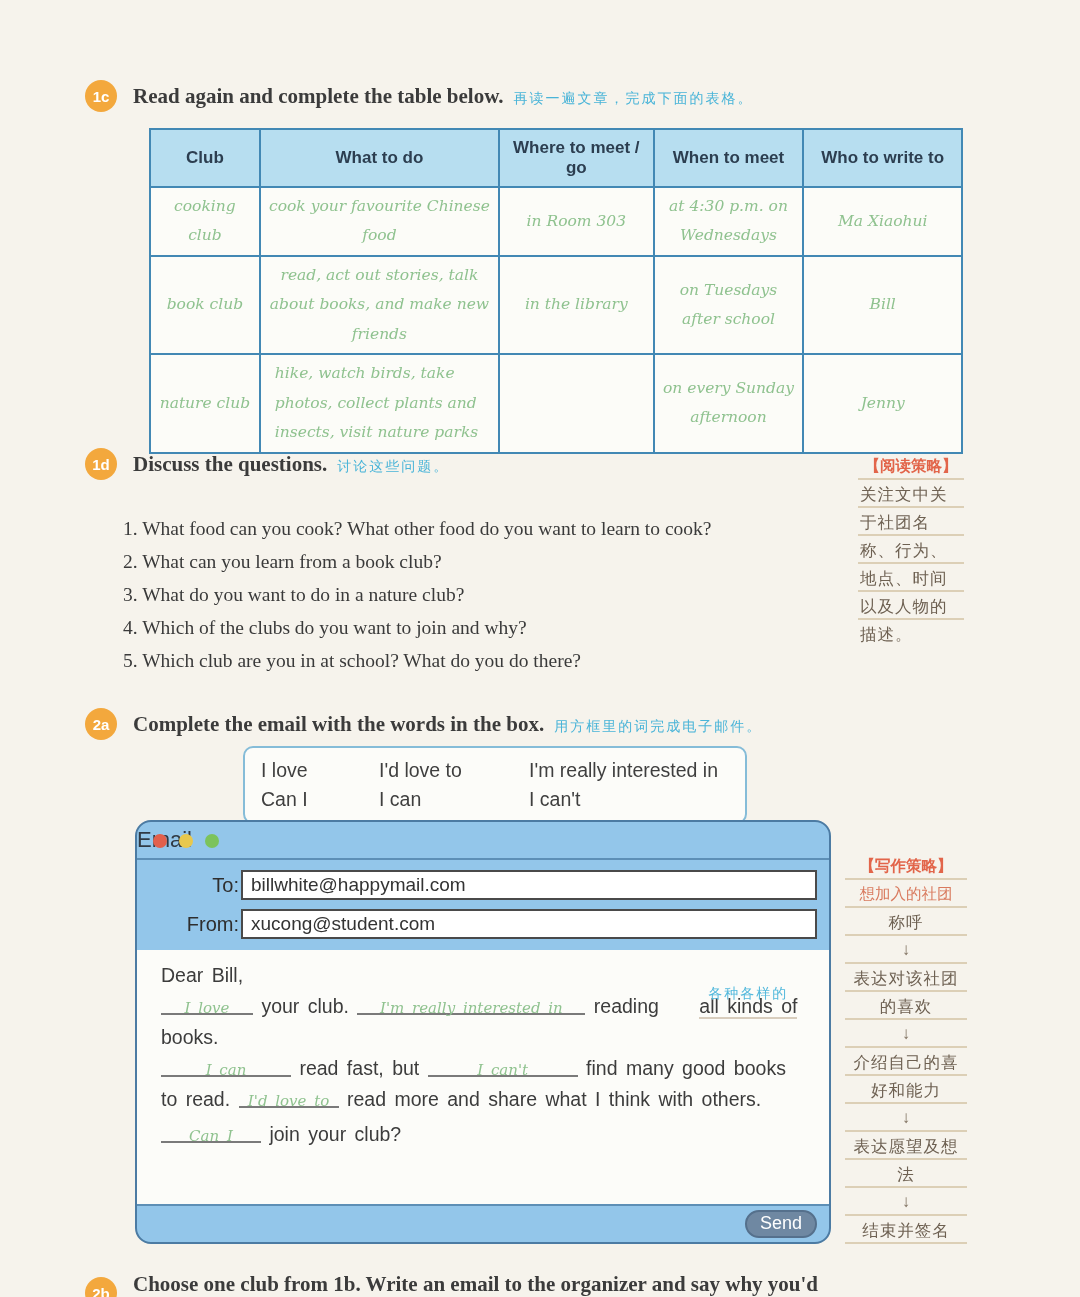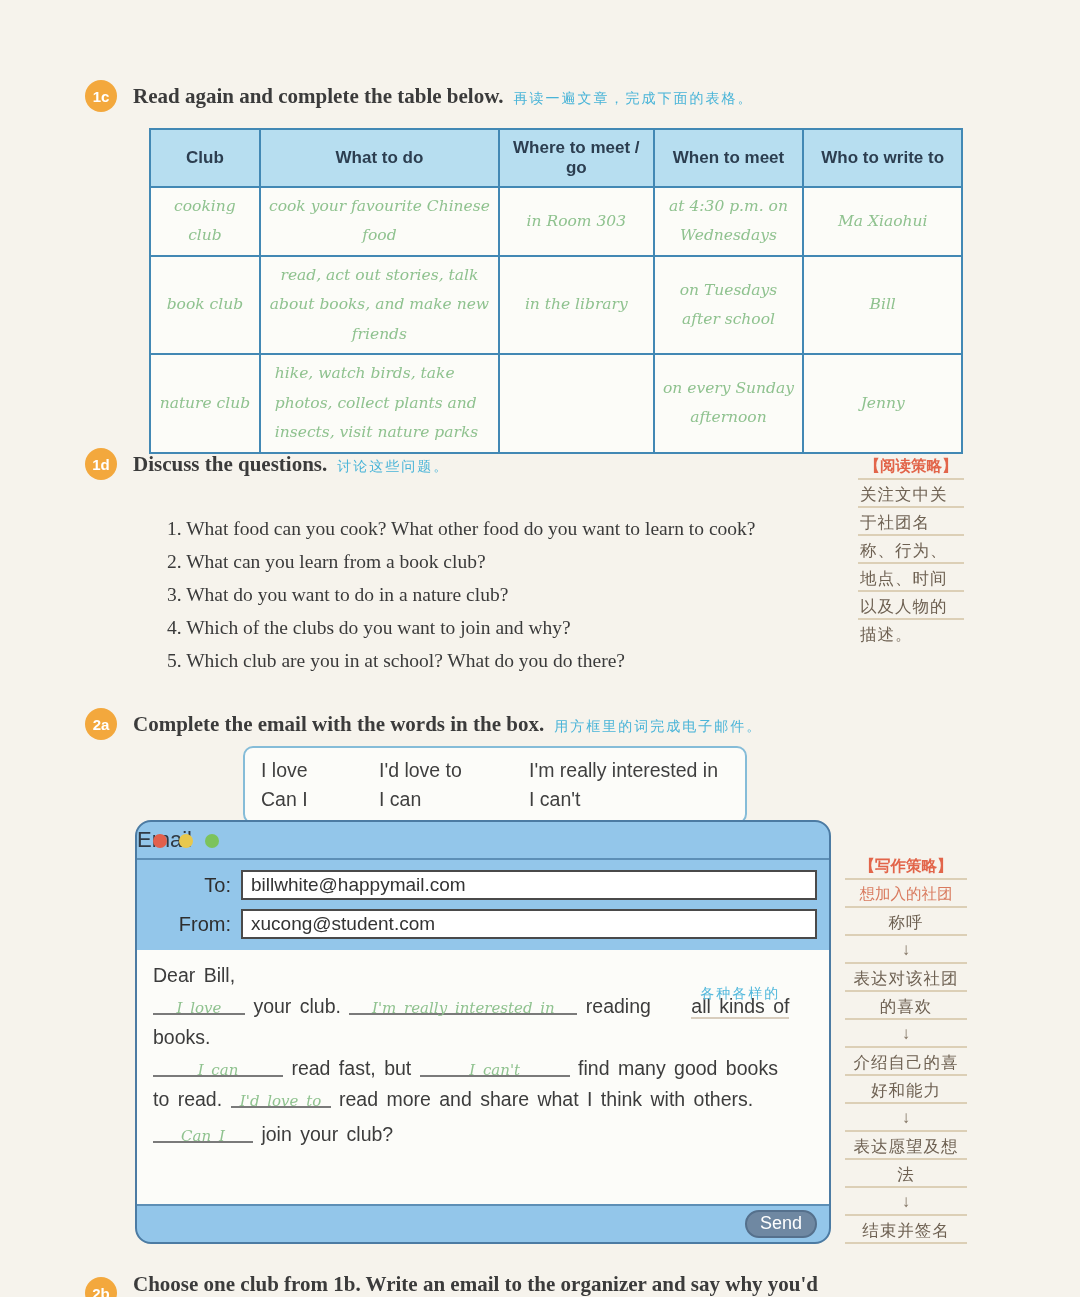--- a/index.html
+++ b/index.html
@@ -26,21 +26,21 @@
     background:#b7def0; font:bold 17px "Liberation Sans",sans-serif;
     color:#2c3e50; height:58px; padding:2px 6px;
   }
   table.clubs td { background:#fcfcf8; text-align:center; vertical-align:middle; padding:4px 8px; }
   .hand { font-family:"DejaVu Serif",serif; font-style:italic; color:#8fc28f; font-size:15.5px; line-height:1.9; }
   .row-a td { height:60px; } .row-b td, .row-c td { height:92px; }
   .what-left { text-align:left !important; padding-left:14px !important; }
 
   
   .questions { position:absolute; left:123px; top:512px; width:745px;
-    font-family:"Liberation Serif",serif; font-size:19.5px; color:#3a3a3a;margin-left:44px; }
+    font-family:"Liberation Serif",serif; font-size:19.5px; color:#3a3a3a; }
   .questions div { line-height:33px; }
 
   
   .strategy {
     position:absolute; font-family:Liberation Sans, sans-serif;
     background:repeating-linear-gradient(to bottom, transparent 0 26px, #dccfb6 26px 28px);
     text-align:center;
   }
   .strategy .s-title { color:#e2654a; font-weight:bold; font-size:15.5px; line-height:28px; white-space:nowrap; }
   .strategy .s-body { color:#6e6152; font-size:16.5px; line-height:28px; text-align:left; letter-spacing:1px; }
@@ -62,23 +62,23 @@
     border:2px solid #4c7ba3; border-radius:16px; background:#93c6ea;
     overflow:hidden; display:flex; flex-direction:column;
   }
   .email-titlebar { height:38px; position:relative; border-bottom:2px solid #5d8fb6; flex:none; }
   .dots { position:absolute; left:16px; top:12px; display:flex; gap:12px; }
   .dot { width:14px; height:14px; border-radius:50%; }
   .dot-red { background:#e2604c; } .dot-yellow { background:#e8c84d; } .dot-green { background:#7cc35c; }
   .email-title { text-align:left; line-height:36px; font-size:22px; color:#303a44; }
   .addr { padding:10px 12px 2px 12px; flex:none; }
   .addr-row { display:flex; align-items:center; margin-bottom:9px; }
-  .addr-label { width:92px; text-align:right; padding-right:10px; font-size:20px; color:#2e2e2e; }
+  .addr-label { width:92px; text-align:right; padding-right:2px; font-size:20px; color:#2e2e2e; }
   .addr-input { flex:1; background:#fff; border:2px solid #4a4a4a; height:30px; font-size:19px; color:#333; display:flex; align-items:center; padding:0 8px; }
-  .email-body { background:#fcfcf9; flex:1; padding:10px 16px 0 16px; font-size:19.5px; color:#3c3c3c; word-spacing:3px; }
+  .email-body { background:#fcfcf9; flex:1; padding:10px 16px 0 24px; font-size:19.5px; color:#3c3c3c; word-spacing:3px; }
   .ebody-line { line-height:31px; }
   .blank { display:inline-block; border-bottom:2px solid #7a7a7a; text-align:center; height:24px; vertical-align:baseline; }
   .blank .hand { font-size:15px; line-height:1.2; }
   .annotated { position:relative; border-bottom:2px solid #d8cdbd;margin-left:32px; }
   .annotation { position:absolute; top:-17px; left:50%; transform:translateX(-50%);
     font-size:14px; color:#52b8dc; white-space:nowrap; letter-spacing:2px; word-spacing:0; }
   .translation { color:#49b4d8; font-size:15px; margin-left:95px; line-height:24px; letter-spacing:1px; word-spacing:0; }
   .email-footer { height:38px; border-top:2px solid #5d8fb6; position:relative; flex:none; }
   .send {
     position:absolute; right:12px; top:4px; background:#6f88a2; border:2px solid #55708c;

